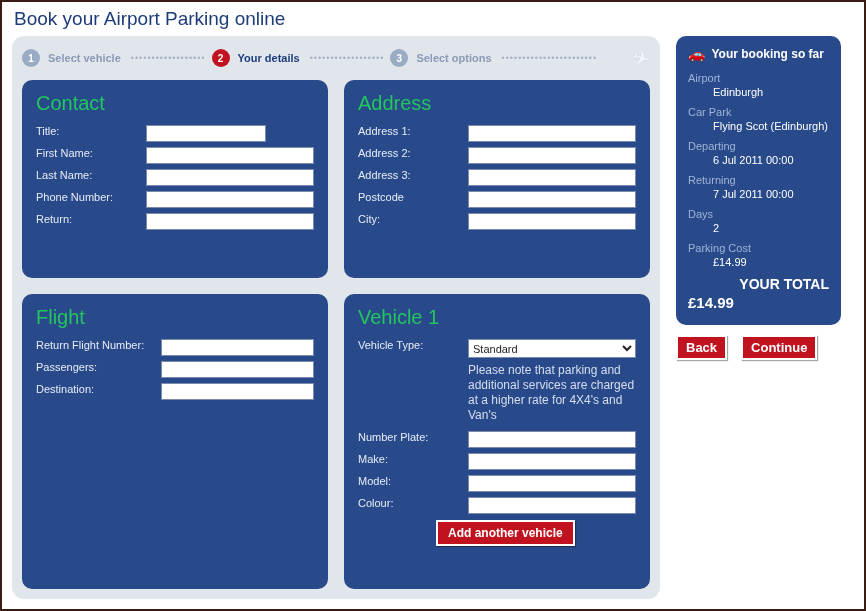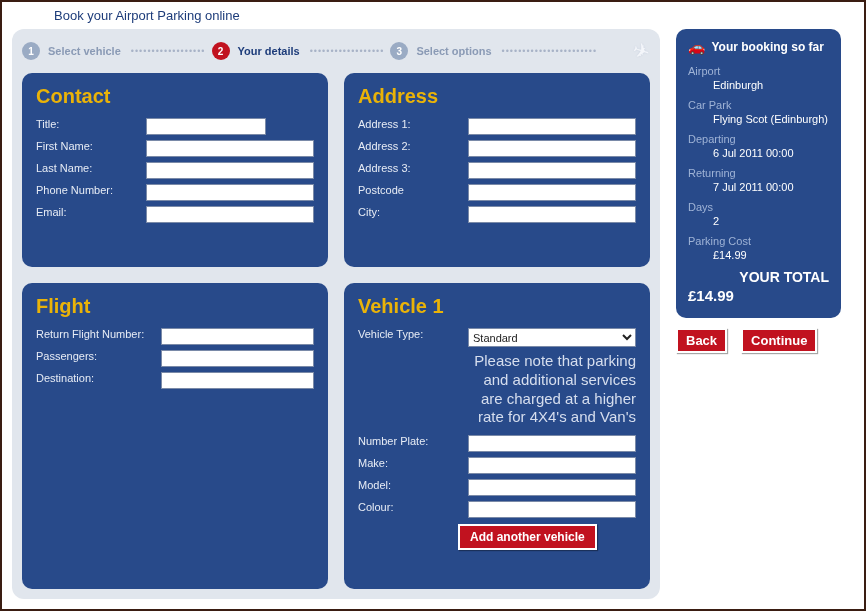--- a/index.html
+++ b/index.html
@@ -13,25 +13,24 @@
     position: relative;
   }
   .page {
     padding: 6px 10px 10px 10px;
     display: flex;
     flex-direction: column;
     height: 100%;
   }
   .page-title {
     color: #1d3c7a;
-    font-size: 13px;
+    font-size: 19px;
     font-weight: 400;
     margin-bottom: 6px;
     padding-left: 2px;
-    margin-left: 40px;
   }
   .main-row {
     display: flex;
     gap: 16px;
     flex: 1;
     min-height: 0;
   }
   .left-col {
     width: 648px;
     background: #e1e6ed;
@@ -97,23 +96,23 @@
   }
   .panel {
     background: #284a8a;
     border-radius: 10px;
     padding: 12px 14px;
     color: #e7ecf5;
     font-size: 12px;
     position: relative;
   }
   .panel h2 {
-    color: #eab308;
+    color: #22c55e;
     font-size: 20px;
-    font-weight: bold;
+    font-weight: normal;
     margin-bottom: 10px;
   }
   .field-row {
     display: flex;
     align-items: flex-start;
     margin-bottom: 5px;
   }
   .field-label {
     flex: 0 0 110px;
     font-size: 11px;
@@ -132,37 +131,36 @@
   .field-select {
     flex: 1;
     height: 19px;
     background: #fff;
     border: 1px solid #7a8aa8;
     font-size: 11px;
     color: #222;
     min-width: 0;
   }
   .note {
-    font-size: 15px;
+    font-size: 12px;
     color: #d6deee;
     margin: 4px 0 8px 110px;
     line-height: 1.25;
-    text-align: right;
   }
   .red-btn {
     background: #c1121f;
     border: 2px solid #fff;
     color: #fff;
     font-size: 12px;
     font-weight: bold;
     padding: 4px 10px;
     cursor: pointer;
     box-shadow: 1px 1px 1px rgba(0,0,0,.35);
   }
-  .add-veh-wrap { margin-left:100px; margin-top:6px; }
+  .add-veh-wrap { margin-left:78px; margin-top:6px; }
   
   .summary {
     background: #284a8a;
     border-radius: 10px;
     padding: 10px 12px 14px;
     color: #e7ecf5;
     font-size: 11px;
   }
   .summary-title {
     display: flex;
@@ -227,21 +225,21 @@
           </div>
           <div class="field-row">
             <div class="field-label">Last Name:</div>
             <input class="field-input" value="" style="">
           </div>
           <div class="field-row">
             <div class="field-label">Phone Number:</div>
             <input class="field-input" value="" style="">
           </div>
           <div class="field-row">
-            <div class="field-label">Email:</div>
+            <div class="field-label">Return:</div>
             <input class="field-input" value="" style="">
           </div>
         </div>
 
         <div class="panel">
           <h2>Address</h2>
           <div class="field-row">
             <div class="field-label">Address 1:</div>
             <input class="field-input" value="" style="">
           </div>

